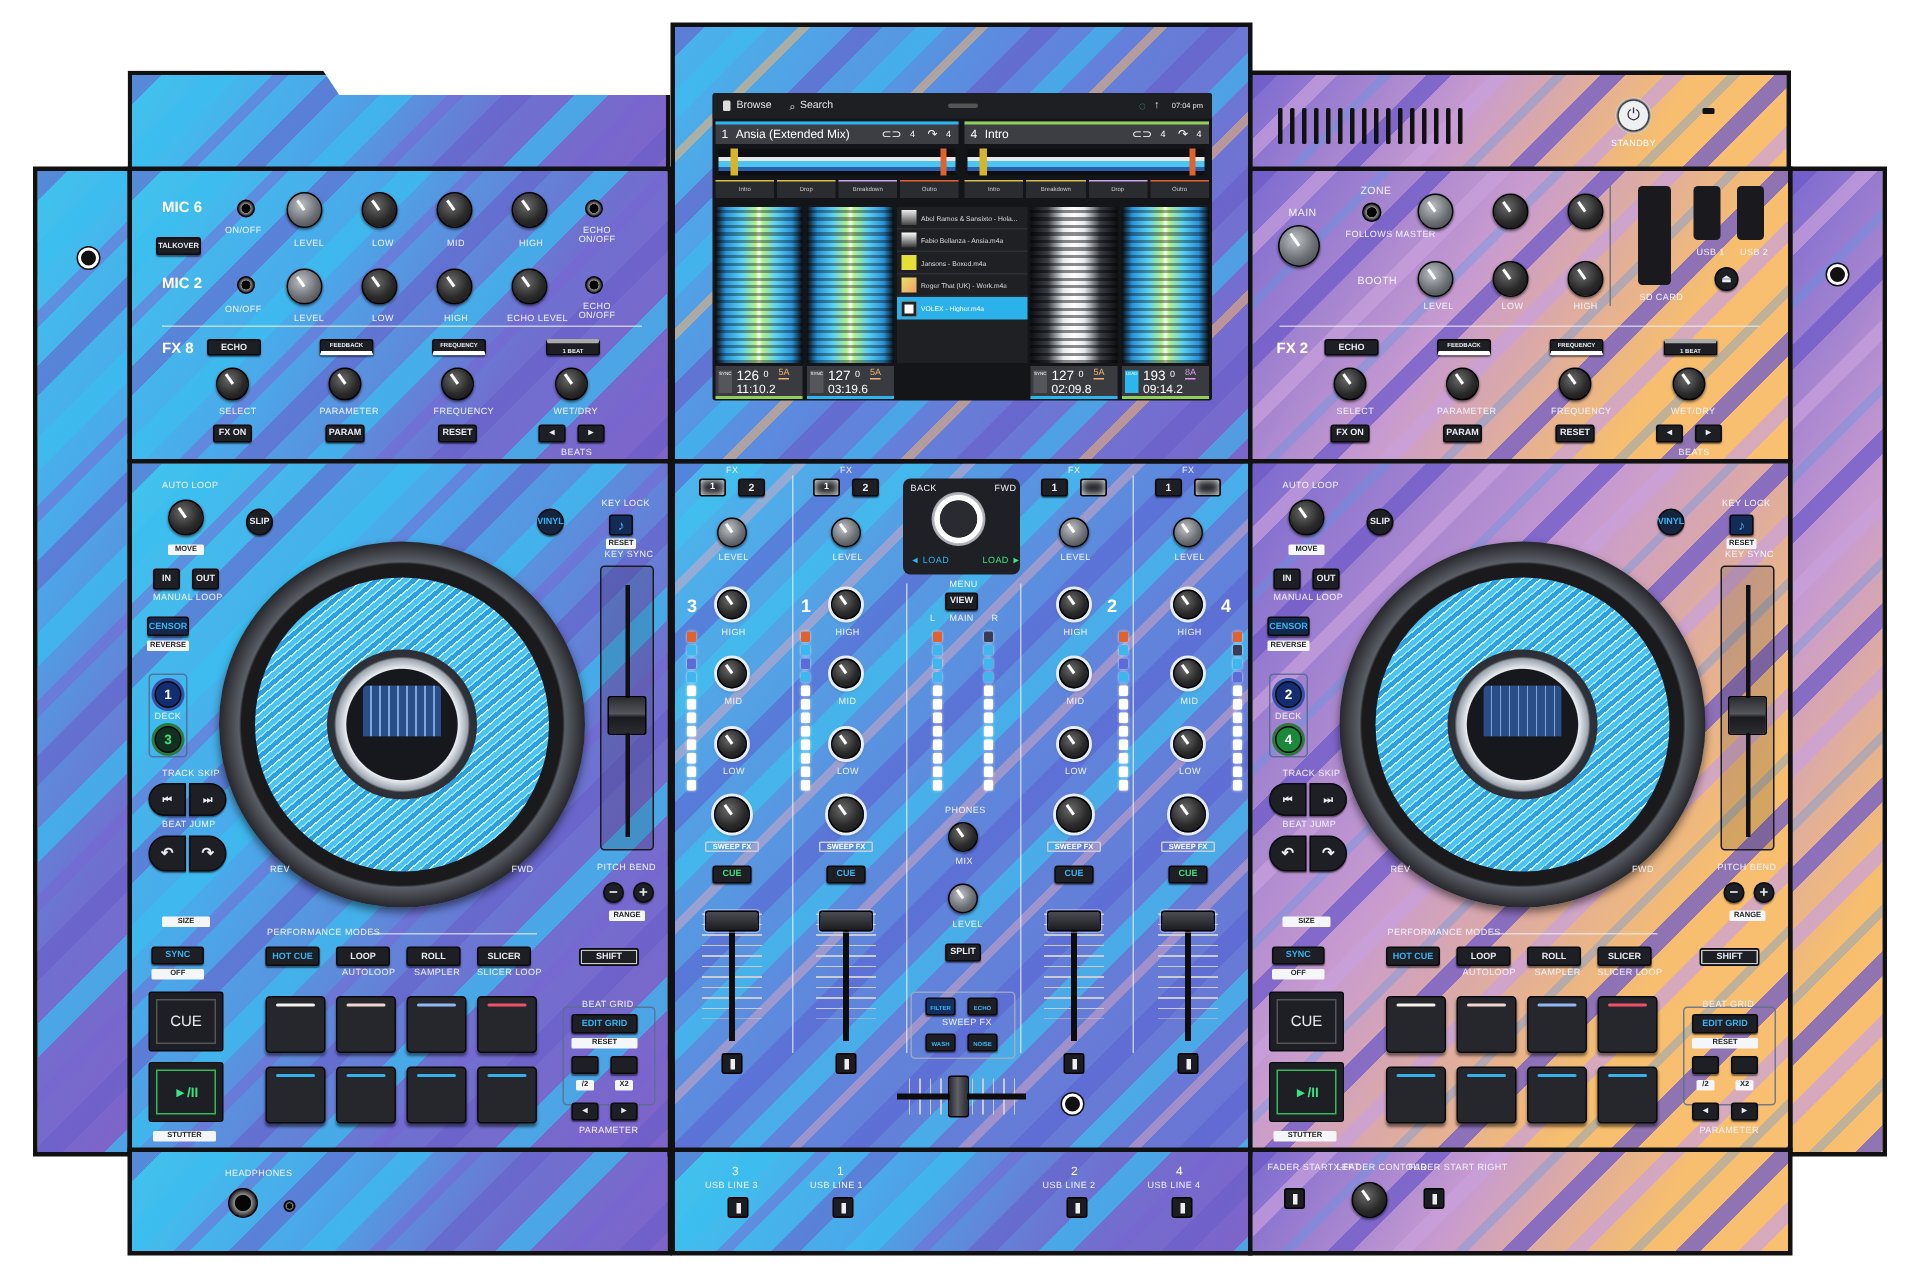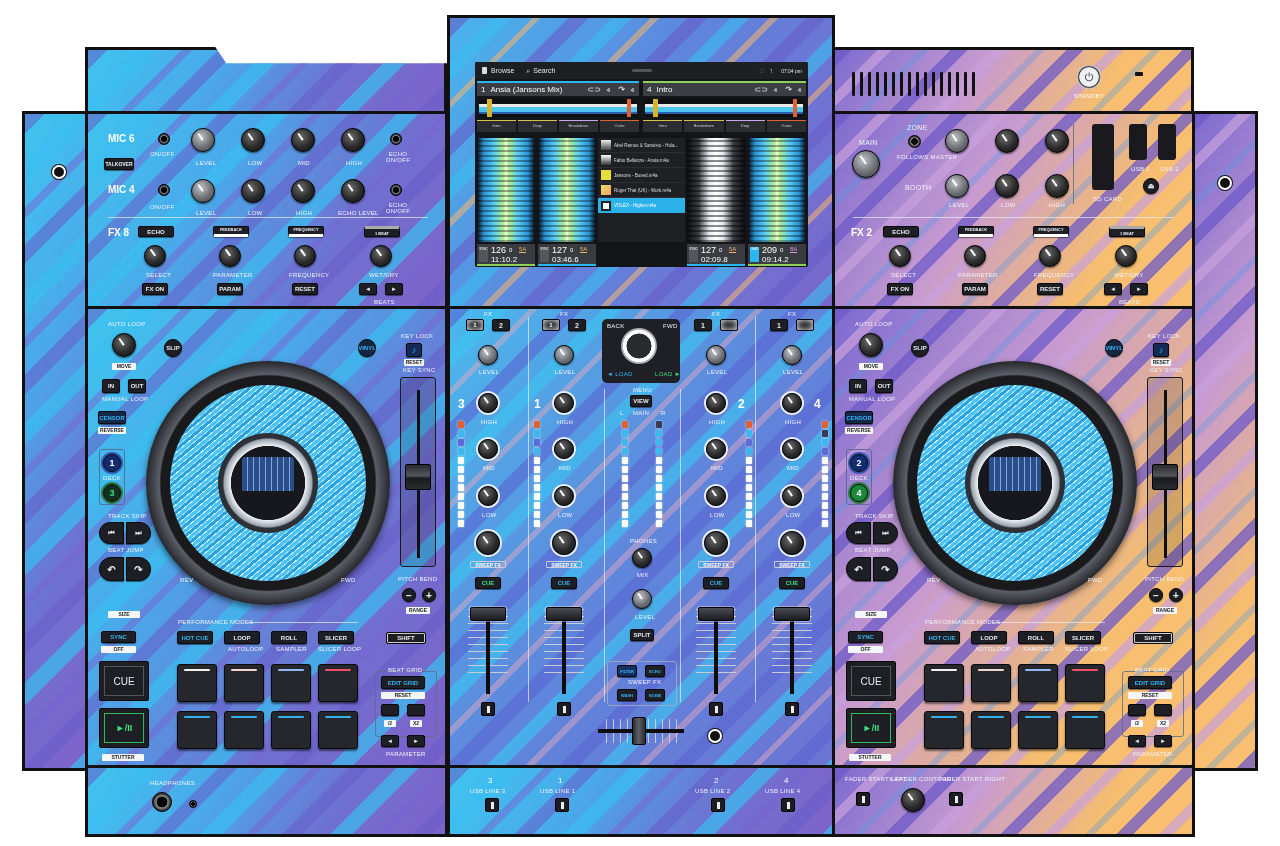--- a/index.html
+++ b/index.html
@@ -66,21 +66,21 @@
   <div class="mascot" style="left:1218px;top:176px"></div>
 
   <div class="panel stripes-blue" style="left:85px;top:47px;width:362px;height:68px;clip-path:polygon(0 0,36% 0,39% 24%,100% 24%,100% 100%,0 100%)"></div>
   <div class="panel stripes-orange" style="left:832px;top:47px;width:362px;height:68px"></div>
 
   <div class="panel stripes-mix" style="left:447px;top:15px;width:388px;height:296px"></div>
 
   <div class="panel stripes-blue" style="left:85px;top:111px;width:363px;height:198px">
     <div class="big-lbl" style="left:20px;top:19px">MIC 6</div>
     <div class="btn" style="left:16px;top:44px;width:30px;height:12px;font-size:5px">TALKOVER</div>
-    <div class="big-lbl" style="left:20px;top:70px">MIC 4</div>
+    <div class="big-lbl" style="left:20px;top:70px">MIC 2</div>
 
     <div class="jack" style="left:70px;top:19px;width:12px;height:12px"></div>
     <div class="lbl" style="left:62px;top:37px">ON/OFF</div>
     <div class="knob grey" style="left:103px;top:14px;width:24px;height:24px"></div>
     <div class="lbl" style="left:108px;top:46px">LEVEL</div>
     <div class="knob" style="left:153px;top:14px;width:24px;height:24px"></div>
     <div class="lbl" style="left:160px;top:46px">LOW</div>
     <div class="knob" style="left:203px;top:14px;width:24px;height:24px"></div>
     <div class="lbl" style="left:210px;top:46px">MID</div>
     <div class="knob" style="left:253px;top:14px;width:24px;height:24px"></div>
@@ -207,21 +207,21 @@
       <span style="margin-right:3px">⌕</span>
       <span>Search</span>
       <span style="position:absolute;left:157px;top:7px;width:20px;height:3px;border-radius:2px;background:#555"></span>
       <span style="position:absolute;right:44px;color:#4ed07a;font-size:8px">◌</span>
       <span style="position:absolute;right:35px;font-size:7px">↑</span>
       <span style="position:absolute;right:6px;font-size:5px">07:04 pm</span>
     </div>
 
     <div style="position:absolute;left:2px;top:19px;width:162px;height:15px;background:#3c3e44;border-top:2px solid #2ab6ee;color:#fff;font-size:8px;display:flex;align-items:center;padding-left:4px">
       <span style="margin-right:5px">1</span>
-      <span>Ansia (Jansons Mix)</span>
+      <span>Ansia (Extended Mix)</span>
       <span style="position:absolute;right:38px;font-size:8px">⊂⊃</span>
       <span style="position:absolute;right:29px;font-size:6px">4</span>
       <span style="position:absolute;right:14px;font-size:8px">↷</span>
       <span style="position:absolute;right:5px;font-size:6px">4</span>
     </div>
     <div style="position:absolute;left:168px;top:19px;width:163px;height:15px;background:#3c3e44;border-top:2px solid #8ed05a;color:#fff;font-size:8px;display:flex;align-items:center;padding-left:4px">
       <span style="margin-right:5px">4</span>
       <span>Intro</span>
       <span style="position:absolute;right:38px;font-size:8px">⊂⊃</span>
       <span style="position:absolute;right:29px;font-size:6px">4</span>
@@ -284,32 +284,32 @@
       <span style="position:absolute;left:14px;top:1px;font-size:9px">126</span>
       <span style="position:absolute;left:32px;top:3px;font-size:6px">0</span>
       <span style="position:absolute;left:42px;top:2px;font-size:6px;color:#e9b56a;border-bottom:1px solid #e9b56a">5A</span>
       <span style="position:absolute;left:14px;top:11px;font-size:8px">11:10.2</span>
     </div>
     <div style="position:absolute;left:63px;top:182px;width:58px;height:22px;background:#3a3b40;border-bottom:2px solid #2ab6ee;color:#fff">
       <span style="position:absolute;left:2px;top:3px;width:9px;height:15px;background:#55565b;font-size:3px;text-align:center">SYNC</span>
       <span style="position:absolute;left:14px;top:1px;font-size:9px">127</span>
       <span style="position:absolute;left:32px;top:3px;font-size:6px">0</span>
       <span style="position:absolute;left:42px;top:2px;font-size:6px;color:#e9b56a;border-bottom:1px solid #e9b56a">5A</span>
-      <span style="position:absolute;left:14px;top:11px;font-size:8px">03:46.6</span>
+      <span style="position:absolute;left:14px;top:11px;font-size:8px">03:19.6</span>
     </div>
     <div style="position:absolute;left:212px;top:182px;width:58px;height:22px;background:#3a3b40;border-bottom:2px solid #2ab6ee;color:#fff">
       <span style="position:absolute;left:2px;top:3px;width:9px;height:15px;background:#55565b;font-size:3px;text-align:center">SYNC</span>
       <span style="position:absolute;left:14px;top:1px;font-size:9px">127</span>
       <span style="position:absolute;left:32px;top:3px;font-size:6px">0</span>
       <span style="position:absolute;left:42px;top:2px;font-size:6px;color:#e9b56a;border-bottom:1px solid #e9b56a">5A</span>
       <span style="position:absolute;left:14px;top:11px;font-size:8px">02:09.8</span>
     </div>
     <div style="position:absolute;left:273px;top:182px;width:58px;height:22px;background:#3a3b40;border-bottom:2px solid #8ed05a;color:#fff">
       <span style="position:absolute;left:2px;top:3px;width:9px;height:15px;background:#2ab6ee;font-size:3px;text-align:center">LEAD</span>
-      <span style="position:absolute;left:14px;top:1px;font-size:9px">209</span>
+      <span style="position:absolute;left:14px;top:1px;font-size:9px">193</span>
       <span style="position:absolute;left:32px;top:3px;font-size:6px">0</span>
       <span style="position:absolute;left:42px;top:2px;font-size:6px;color:#d89ae8;border-bottom:1px solid #d89ae8">8A</span>
       <span style="position:absolute;left:14px;top:11px;font-size:8px">09:14.2</span>
     </div>
   </div>
 
   <div class="panel stripes-blue" style="left:85px;top:306px;width:363px;height:465px">
     <div class="lbl" style="left:20px;top:12px">AUTO LOOP</div>
     <div class="knob" style="left:24px;top:24px;width:24px;height:24px"></div>
     <div class="tag" style="left:24px;top:54px;width:24px">MOVE</div>

